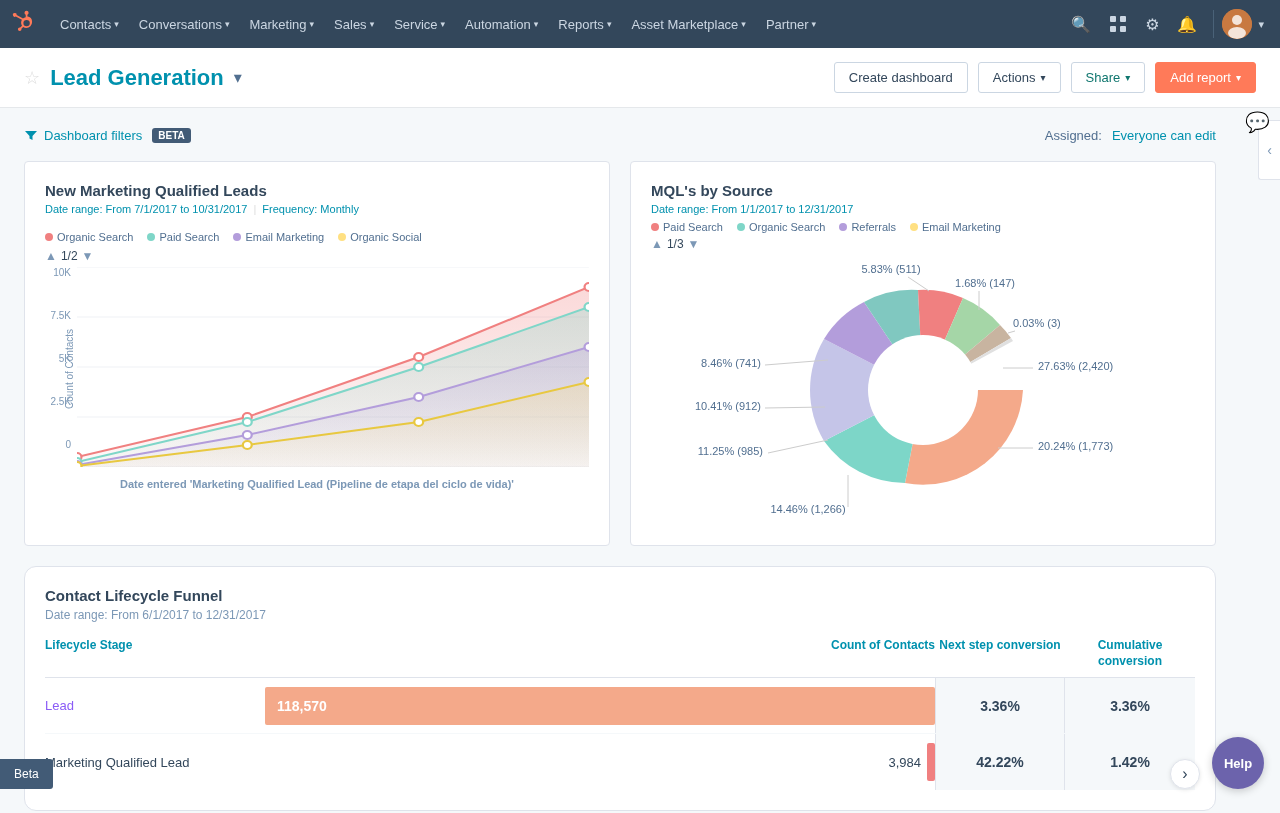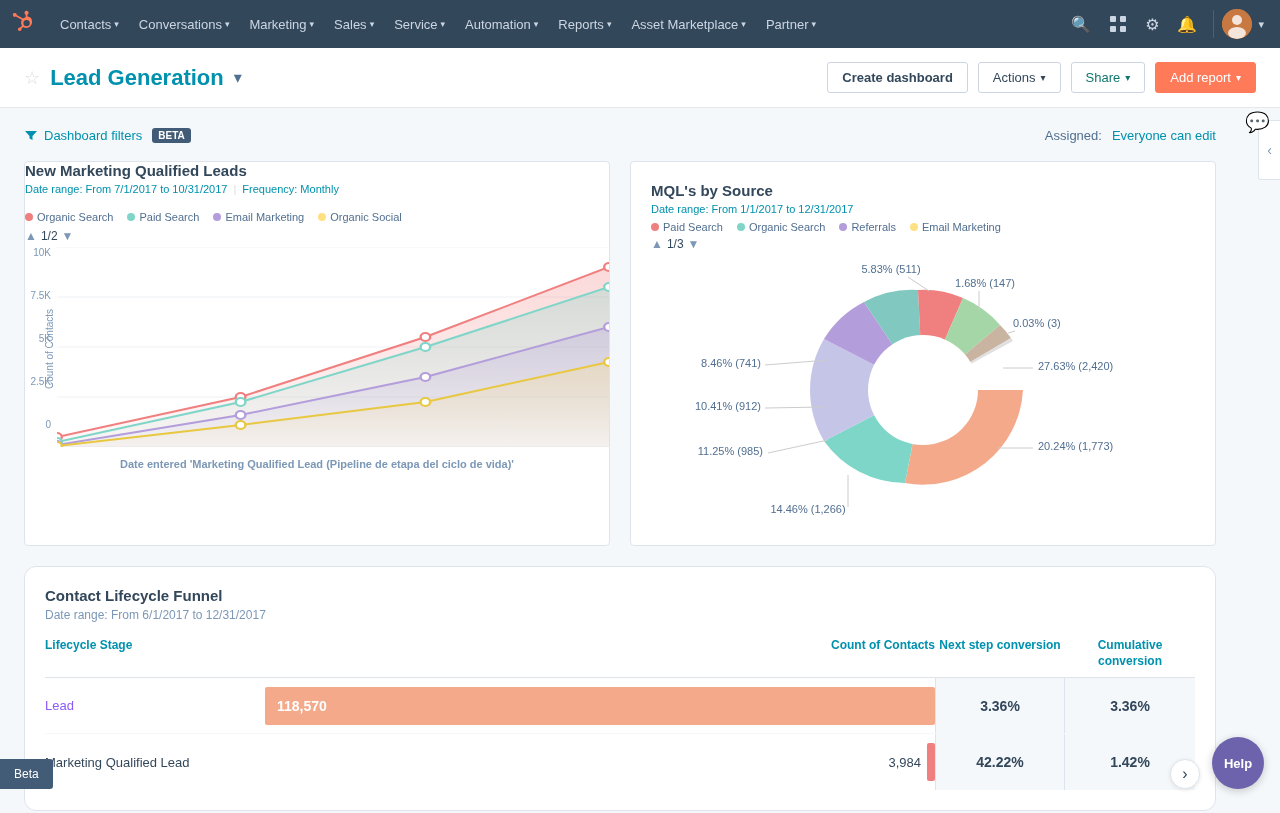--- a/index.html
+++ b/index.html
@@ -77,21 +77,21 @@
       <button style="color:#cbd6e2; background:none; border:none; cursor:pointer; padding:0 4px; font-size:11px;">▾</button>
     </div>
   </div>
 </nav>
 
 <div style="background:#fff; border-bottom:1px solid #e5e8eb; height:60px; display:flex; align-items:center; padding:0 24px; gap:10px;">
   <span style="color:#ddd; font-size:18px; cursor:pointer;">☆</span>
   <h1 style="color:#0091ae; font-size:22px; font-weight:700; cursor:pointer;">Lead Generation</h1>
   <span style="color:#516f90; font-size:16px; cursor:pointer;">▾</span>
   <div style="flex:1;"></div>
-  <button style="border:1px solid #cbd6e2; background:#fff; color:#33475b; padding:7px 14px; border-radius:3px; cursor:pointer; font-size:13px;font-weight:bold;">
+  <button style="border:1px solid #cbd6e2; background:#fff; color:#33475b; padding:7px 14px; border-radius:3px; cursor:pointer; font-size:13px;">
     <span>Create dashboard</span>
   </button>
   <button style="border:1px solid #cbd6e2; background:#fff; color:#33475b; padding:7px 14px; border-radius:3px; cursor:pointer; font-size:13px; display:inline-flex; align-items:center; gap:5px;">
     <span>Actions</span>
       <span style="font-size:10px;">▾</span>
   </button>
   <button style="border:1px solid #cbd6e2; background:#fff; color:#0f766e; padding:7px 14px; border-radius:3px; cursor:pointer; font-size:13px; display:inline-flex; align-items:center; gap:5px;">
     <span>Share</span>
       <span style="font-size:10px;">▾</span>
   </button>
@@ -111,21 +111,21 @@
       <span>Dashboard filters</span>
     </div>
     <span style="background:#425b76; color:#fff; font-size:10px; font-weight:700; padding:2px 6px; border-radius:3px;">BETA</span>
     <div style="flex:1;"></div>
     <span style="color:#516f90; font-size:13px;">Assigned:</span>
     <span style="color:#0091ae; font-weight:500; cursor:pointer; font-size:13px;">Everyone can edit</span>
   </div>
 
   <div style="display:grid; grid-template-columns:1fr 1fr; gap:20px; margin-bottom:20px;">
 
-    <div style="background:#fff; border:1px solid #dfe3eb; border-radius:4px; ">
+    <div style="background:#fff; border:1px solid #dfe3eb; border-radius:4px; padding:20px;">
       <div style="font-size:15px; font-weight:700; color:#33475b; margin-bottom:4px;">New Marketing Qualified Leads</div>
       <div style="display:flex; align-items:center; gap:0; flex-wrap:wrap; margin-bottom:16px; font-size:11px; color:#7c98b6;">
         <span style="color:#0091ae;">Date range: From 7/1/2017 to 10/31/2017</span>
         <span style="color:#ddd; margin:0 6px;">|</span>
         <span style="color:#0091ae;">Frequency: Monthly</span>
       </div>
 
       <div style="display:flex; flex-wrap:wrap; gap:6px 14px; margin-bottom:6px; font-size:11px; color:#516f90;">
         <div style="display:flex; align-items:center; gap:4px;">
           <div style="width:8px; height:8px; border-radius:50%; background:#f08080;"></div>

